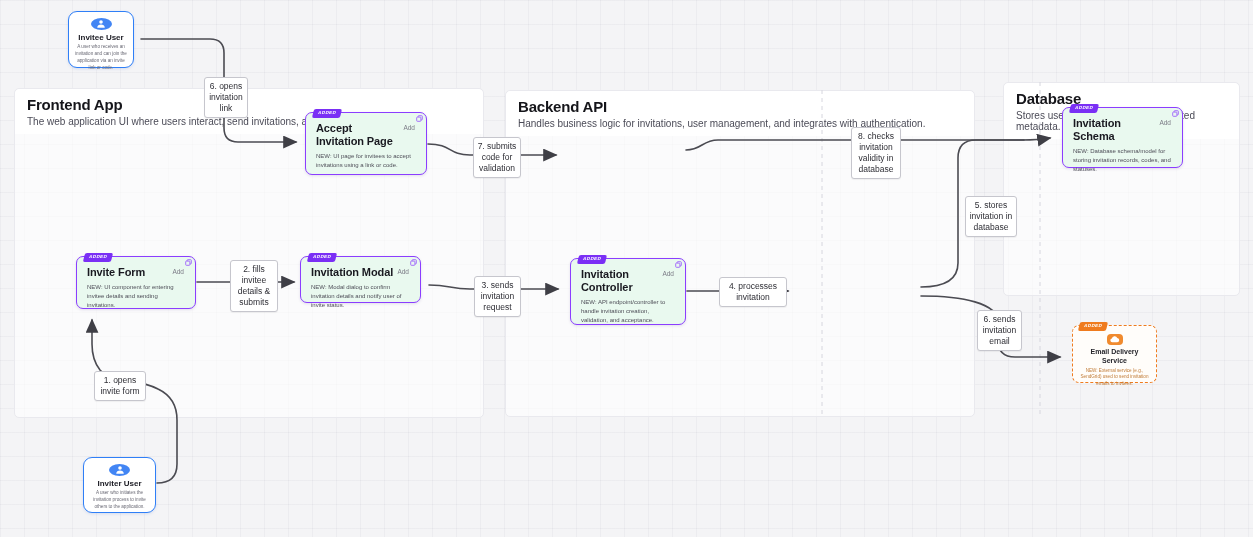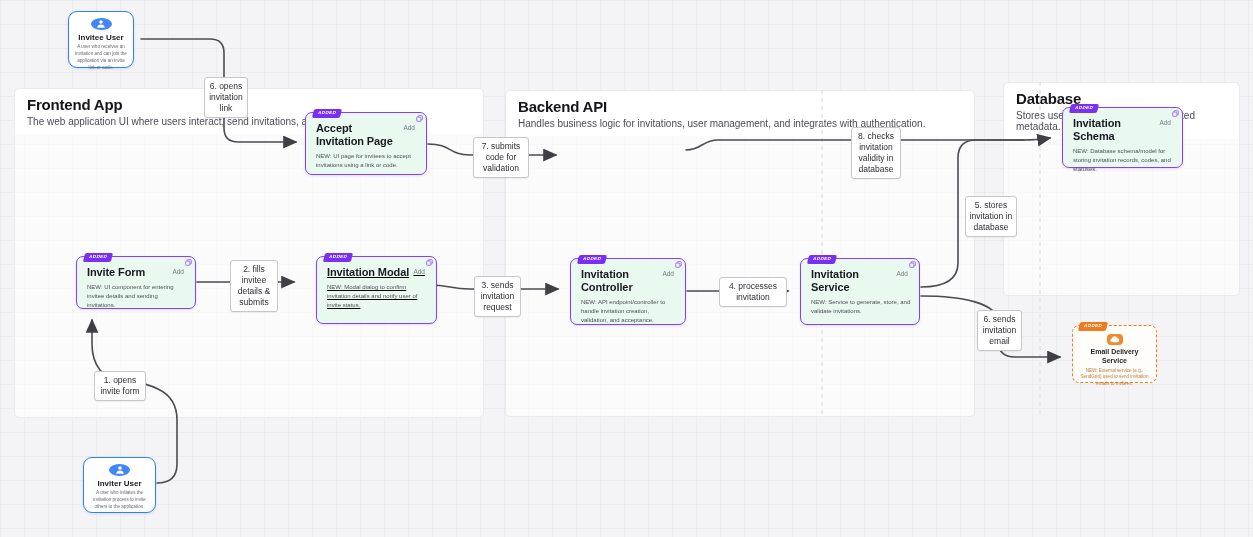--- a/index.html
+++ b/index.html
@@ -135,21 +135,21 @@
           <rect x="3" y="1" width="6" height="6" rx="1" fill="none" stroke="#8b3dff" stroke-width="1.2"></rect>
           <rect x="1" y="3" width="6" height="6" rx="1" fill="#e9f9ef" stroke="#8b3dff" stroke-width="1.2"></rect>
         </svg></span>
     <div class="gn-row">
       <div class="gn-title" style="max-width:92px;">Invite Form</div>
       <div class="gn-add">Add</div>
     </div>
     <div class="gn-desc">NEW: UI component for entering invitee details and sending invitations.</div>
   </div>
 
-  <div class="gnode" style="left:316px;top:256px;width:121px;height:68px;text-decoration:underline;">
+  <div class="gnode" style="left:300px;top:256px;width:121px;height:47px;">
     <span class="badge">added</span>
     <span class="copyic"><svg viewBox="0 0 10 10" width="7" height="7">
           <rect x="3" y="1" width="6" height="6" rx="1" fill="none" stroke="#8b3dff" stroke-width="1.2"></rect>
           <rect x="1" y="3" width="6" height="6" rx="1" fill="#e9f9ef" stroke="#8b3dff" stroke-width="1.2"></rect>
         </svg></span>
     <div class="gn-row">
       <div class="gn-title" style="max-width:93px;">Invitation Modal</div>
       <div class="gn-add">Add</div>
     </div>
     <div class="gn-desc">NEW: Modal dialog to confirm invitation details and notify user of invite status.</div>
@@ -162,32 +162,20 @@
           <rect x="3" y="1" width="6" height="6" rx="1" fill="none" stroke="#8b3dff" stroke-width="1.2"></rect>
           <rect x="1" y="3" width="6" height="6" rx="1" fill="#e9f9ef" stroke="#8b3dff" stroke-width="1.2"></rect>
         </svg></span>
     <div class="gn-row">
       <div class="gn-title" style="max-width:70px;">Invitation Controller</div>
       <div class="gn-add">Add</div>
     </div>
     <div class="gn-desc">NEW: API endpoint/controller to handle invitation creation, validation, and acceptance.</div>
   </div>
 
-  <div class="gnode" style="left:800px;top:258px;width:120px;height:67px;">
-    <span class="badge">added</span>
-    <span class="copyic"><svg viewBox="0 0 10 10" width="7" height="7">
-          <rect x="3" y="1" width="6" height="6" rx="1" fill="none" stroke="#8b3dff" stroke-width="1.2"></rect>
-          <rect x="1" y="3" width="6" height="6" rx="1" fill="#e9f9ef" stroke="#8b3dff" stroke-width="1.2"></rect>
-        </svg></span>
-    <div class="gn-row">
-      <div class="gn-title" style="max-width:70px;">Invitation Service</div>
-      <div class="gn-add">Add</div>
-    </div>
-    <div class="gn-desc">NEW: Service to generate, store, and validate invitations.</div>
-  </div>
 
   <div class="gnode" style="left:1062px;top:107px;width:121px;height:61px;">
     <span class="badge">added</span>
     <span class="copyic"><svg viewBox="0 0 10 10" width="7" height="7">
           <rect x="3" y="1" width="6" height="6" rx="1" fill="none" stroke="#8b3dff" stroke-width="1.2"></rect>
           <rect x="1" y="3" width="6" height="6" rx="1" fill="#e9f9ef" stroke="#8b3dff" stroke-width="1.2"></rect>
         </svg></span>
     <div class="gn-row">
       <div class="gn-title" style="max-width:70px;">Invitation Schema</div>
       <div class="gn-add">Add</div>
@@ -206,16 +194,16 @@
     <div class="ext-desc">NEW: External service (e.g., SendGrid) used to send invitation emails to invitees.</div>
   </div>
 
   <div class="elabel" style="left:94px;top:371px;width:52px;text-align:center;">1. opens invite form</div>
   <div class="elabel" style="left:230px;top:260px;width:48px;">2. fills invitee details &amp; submits</div>
   <div class="elabel" style="left:474px;top:276px;width:47px;">3. sends invitation request</div>
   <div class="elabel" style="left:719px;top:277px;width:68px;">4. processes invitation</div>
   <div class="elabel" style="left:965px;top:196px;width:52px;">5. stores invitation in database</div>
   <div class="elabel" style="left:204px;top:77px;width:44px;">6. opens invitation link</div>
   <div class="elabel" style="left:977px;top:310px;width:45px;">6. sends invitation email</div>
-  <div class="elabel" style="left:473px;top:137px;width:56px;">7. submits code for validation</div>
+  <div class="elabel" style="left:473px;top:137px;width:48px;">7. submits code for validation</div>
   <div class="elabel" style="left:851px;top:127px;width:50px;">8. checks invitation validity in database</div>
 
 </div>
 
 </body></html>

